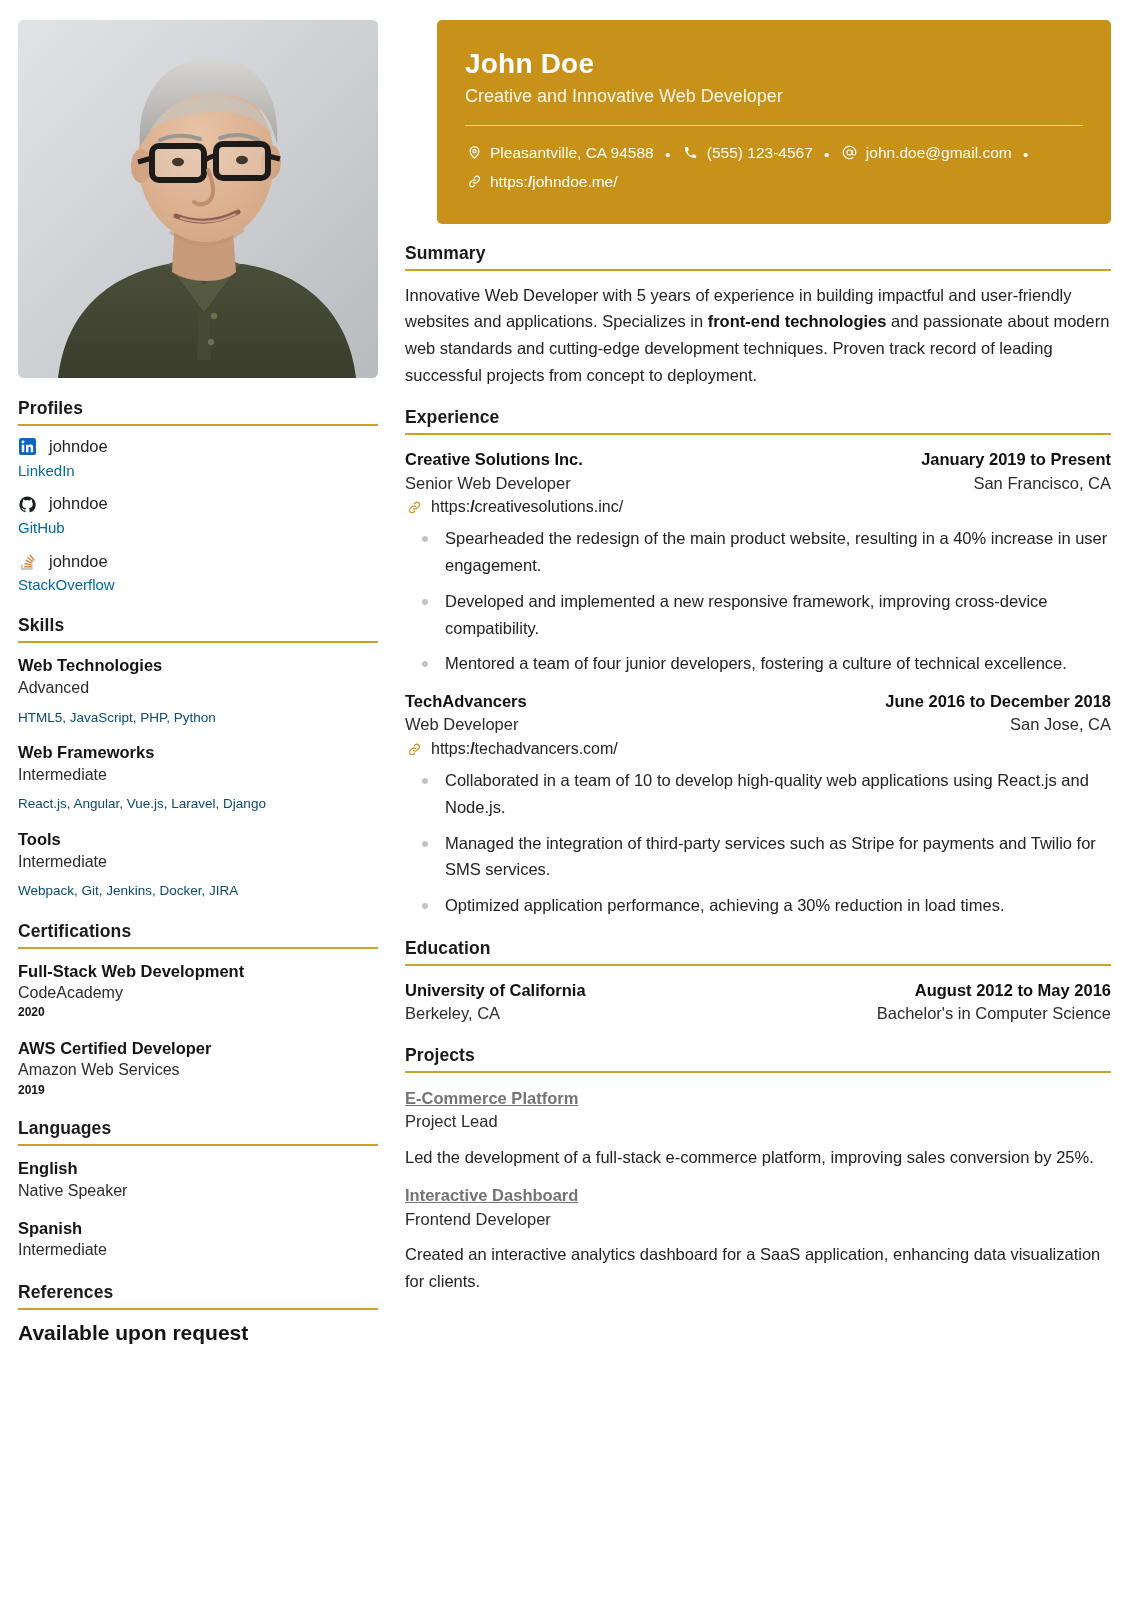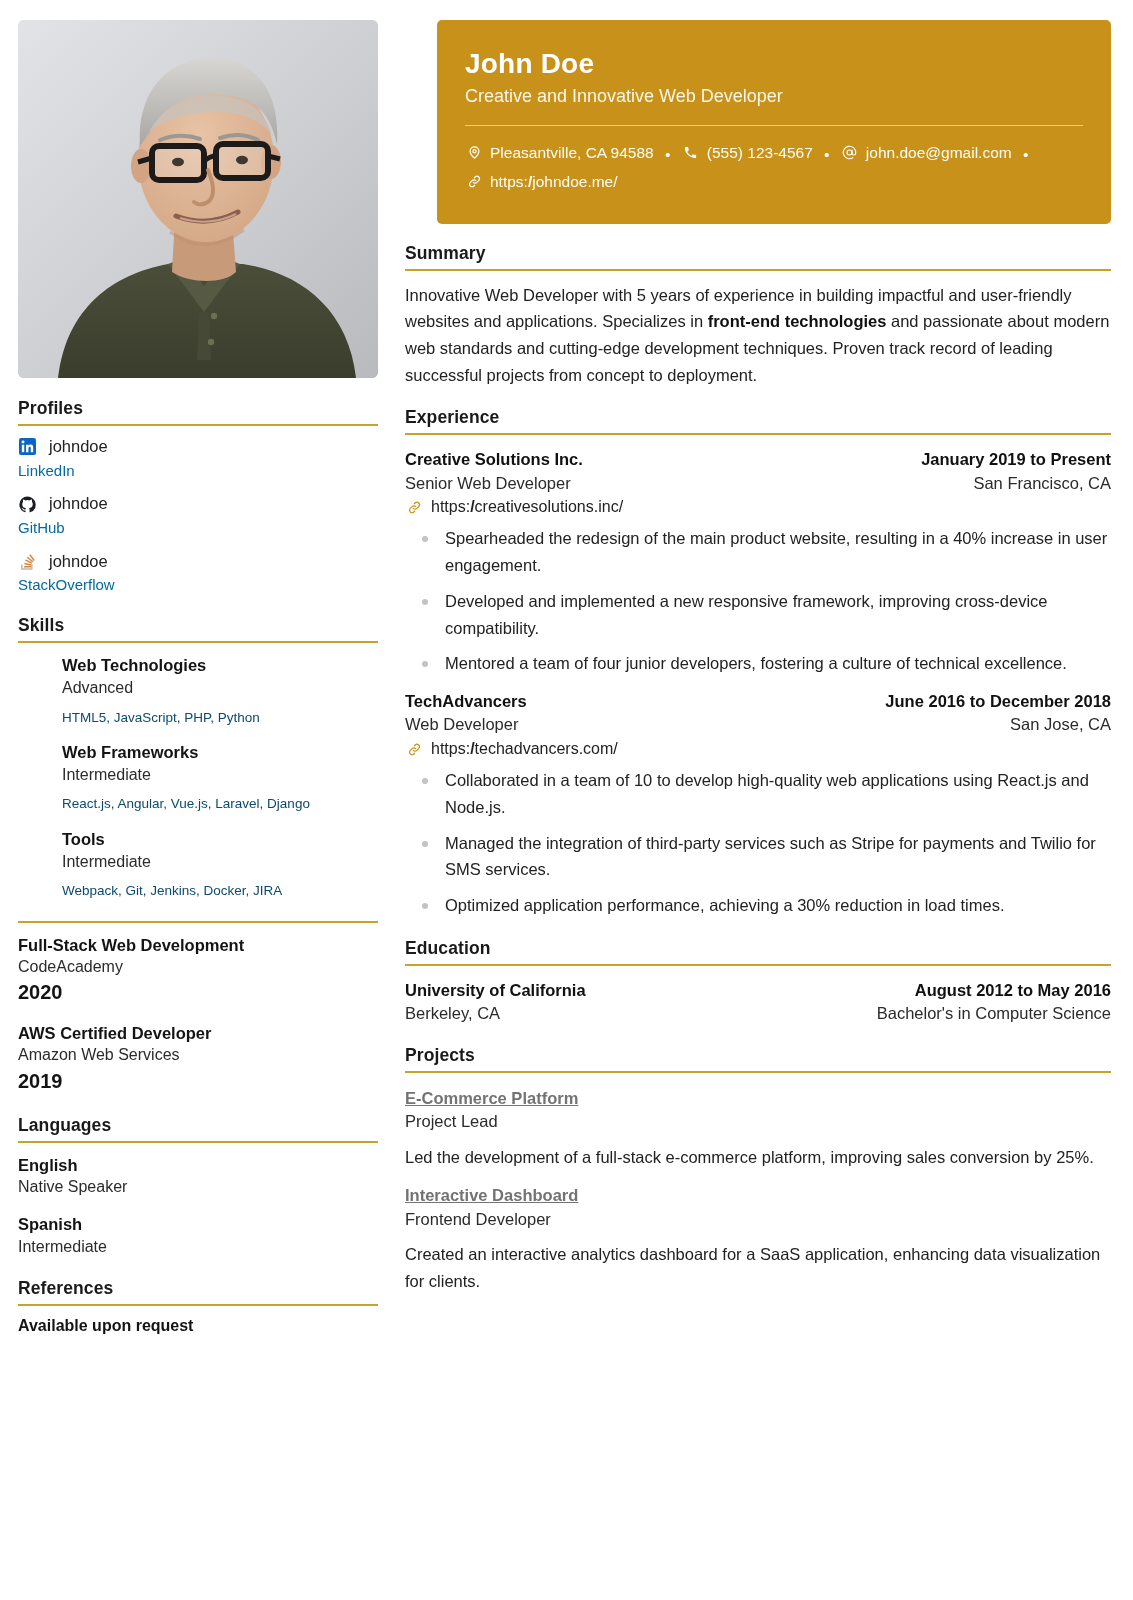--- a/index.html
+++ b/index.html
@@ -67,21 +67,21 @@
   }
   .icon-box {
     width: 18px; height: 18px;
     display: inline-flex;
     align-items: center;
     justify-content: center;
     flex: 0 0 18px;
   }
   .icon-box svg { display:block; }
 
-  .skill-item { margin-bottom: 14px; margin-left: 44px; }
+  .skill-item { margin-bottom: 14px; }
   .skill-name {
     font-size: 16.5px;
     font-weight: bold;
     color: #141414;
     line-height: 1.35;
   }
   .skill-level {
     font-size: 16px;
     color: #2b2b2b;
     line-height: 1.4;
@@ -100,40 +100,40 @@
     font-weight: bold;
     color: #141414;
     line-height: 1.35;
   }
   .cert-issuer {
     font-size: 16px;
     color: #2b2b2b;
     line-height: 1.4;
   }
   .cert-date {
-    font-size: 20px;
+    font-size: 12px;
     font-weight: bold;
     color: #141414;
     line-height: 1.4;
   }
 
   .lang-item { margin-bottom: 15px; }
   .lang-name {
     font-size: 16.5px;
     font-weight: bold;
     color: #141414;
     line-height: 1.35;
   }
   .lang-fluency {
     font-size: 16px;
     color: #2b2b2b;
     line-height: 1.4;
   }
   .ref-text {
-    font-size: 16px;
+    font-size: 21px;
     font-weight: bold;
     color: #141414;
   }
 
   
   .right-col {
     flex: 1 1 auto;
     min-width: 0;
   }
   .banner {
@@ -401,20 +401,21 @@
         <div class="skill-kw">React.js, Angular, Vue.js, Laravel, Django</div>
       </div>
       <div class="skill-item">
         <div class="skill-name">Tools</div>
         <div class="skill-level">Intermediate</div>
         <div class="skill-kw">Webpack, Git, Jenkins, Docker, JIRA</div>
       </div>
     </div>
 
     <div class="left-section">
+      <div class="sec-head">Certifications</div>
       <div class="sec-rule"></div>
 
       <div class="cert-item">
         <div class="cert-name">Full-Stack Web Development</div>
         <div class="cert-issuer">CodeAcademy</div>
         <div class="cert-date">2020</div>
       </div>
       <div class="cert-item">
         <div class="cert-name">AWS Certified Developer</div>
         <div class="cert-issuer">Amazon Web Services</div>

